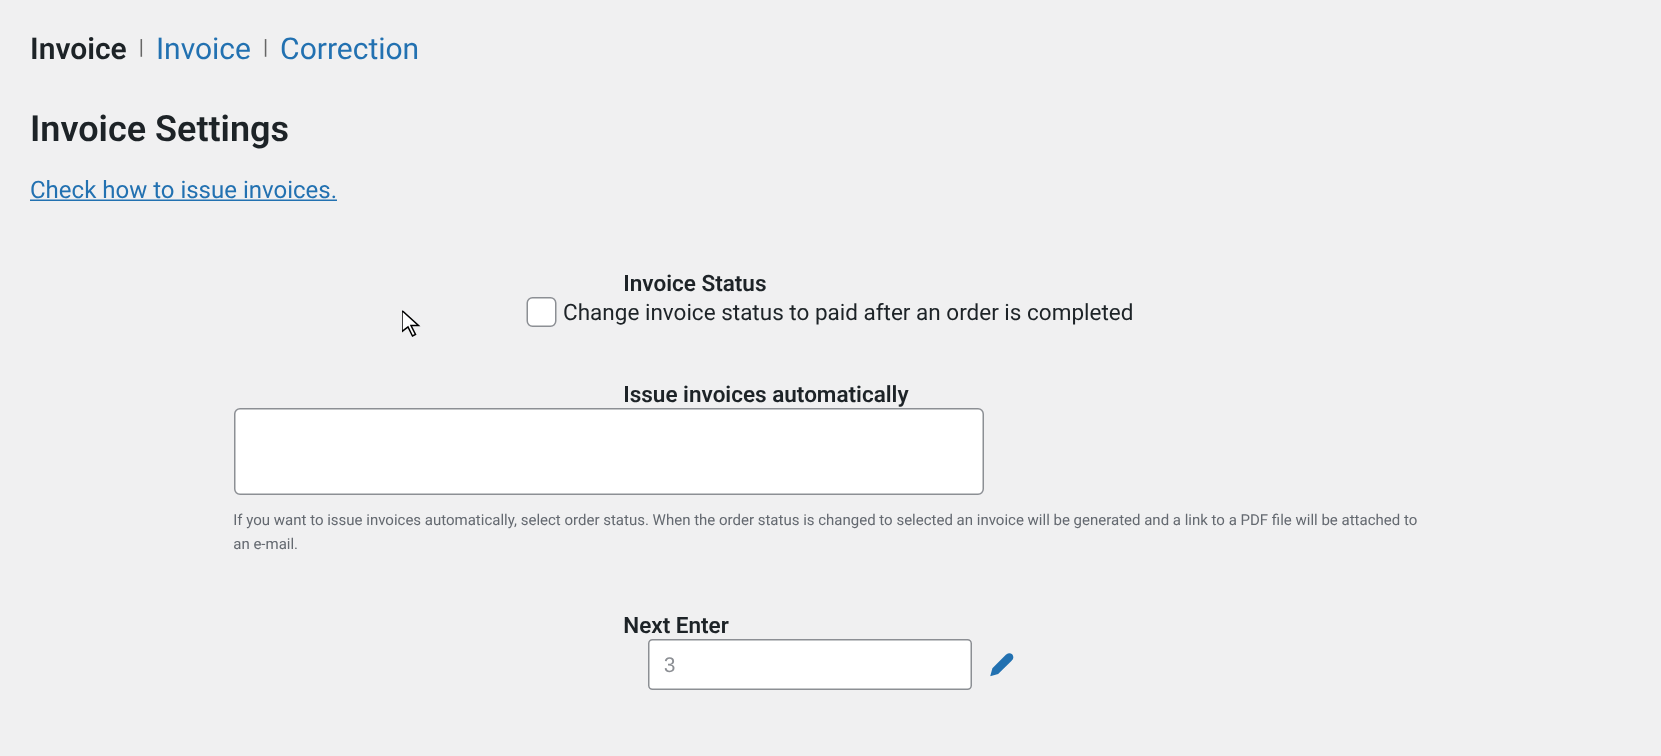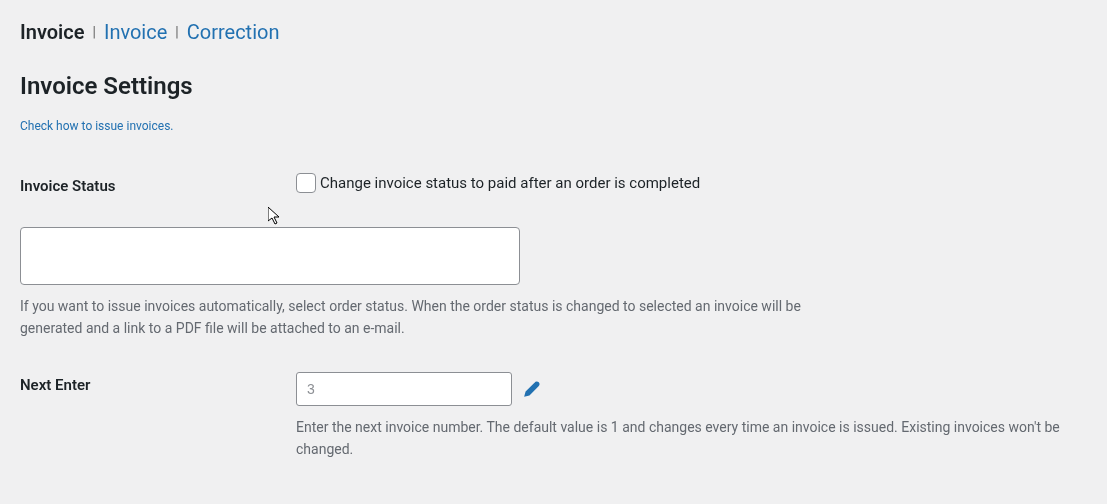--- a/index.html
+++ b/index.html
@@ -36,29 +36,31 @@
       color: #666;
     }
     .page-title {
       font-size: 24px;
       font-weight: 600;
       color: #1d2327;
       margin-bottom: 17px;
     }
     .help-link {
       color: #2271b1;
-      font-size: 12px;
+      text-decoration: underline;
+      font-size: 16px;
       cursor: pointer;
       display: inline-block;
       margin-bottom: 40px;
     }
     .form-row {
       display: flex;
-      align-items: flex-start;
+      align-items: center;
       margin-bottom: 32px;
+      flex-direction: column;
     }
     .form-label {
       width: 276px;
       font-weight: 600;
       font-size: 15px;
       color: #1d2327;
       padding-top: 4px;
     }
     .form-field {
       flex: 1;
@@ -94,21 +96,21 @@
       border-radius: 3px;
       background: #fff;
       height: 34px;
       width: 216px;
       padding: 4px 10px;
       font-size: 14px;
       color: #8c8f94;
     }
     .field-desc {
       color: #646970;
-      font-size: 14px;
+      font-size: 10px;
       margin-top: 10px;
       line-height: 1.6;
       max-width: 796px;
     }
     .number-row {
       display: flex;
       align-items: center;
       gap: 12px;
     }
     .edit-icon {
@@ -144,38 +146,38 @@
   <div class="form-label">Invoice Status</div>
   <div class="form-field">
     <div class="checkbox-wrapper">
       <div class="checkbox"></div>
       <span class="checkbox-label">Change invoice status to paid after an order is completed</span>
     </div>
   </div>
 </div>
 
 <div class="form-row">
+  <div class="form-label">Issue invoices automatically</div>
   <div class="form-field">
     <div class="select-input"></div>
     <div class="field-desc">If you want to issue invoices automatically, select order status. When the order status is changed to selected an invoice will be generated and a link to a PDF file will be attached to an e-mail.</div>
   </div>
 </div>
 
 <div class="form-row">
   <div class="form-label">Next Enter</div>
   <div class="form-field">
     <div class="number-row">
       <input class="number-input" type="text" readonly="" value="3" style="">
       <span class="edit-icon">
         <svg width="16" height="16" viewBox="0 0 24 24" fill="none" stroke="#2271b1" stroke-width="2.5">
           <path d="M17 3a2.85 2.85 0 1 1 4 4L7.5 20.5 2 22l1.5-5.5L17 3z" fill="#2271b1"></path>
         </svg>
       </span>
     </div>
-    <div class="field-desc">Enter the next invoice number. The default value is 1 and changes every time an invoice is issued. Existing invoices won't be changed.</div>
   </div>
 </div>
 
 <svg class="cursor" width="16" height="20" viewBox="0 0 16 20">
   <path d="M0 0 L0 14 L4 11 L7 17 L9 16 L6 10 L11 10 Z" fill="white" stroke="black" stroke-width="1"></path>
 </svg>
 
 
 
 

